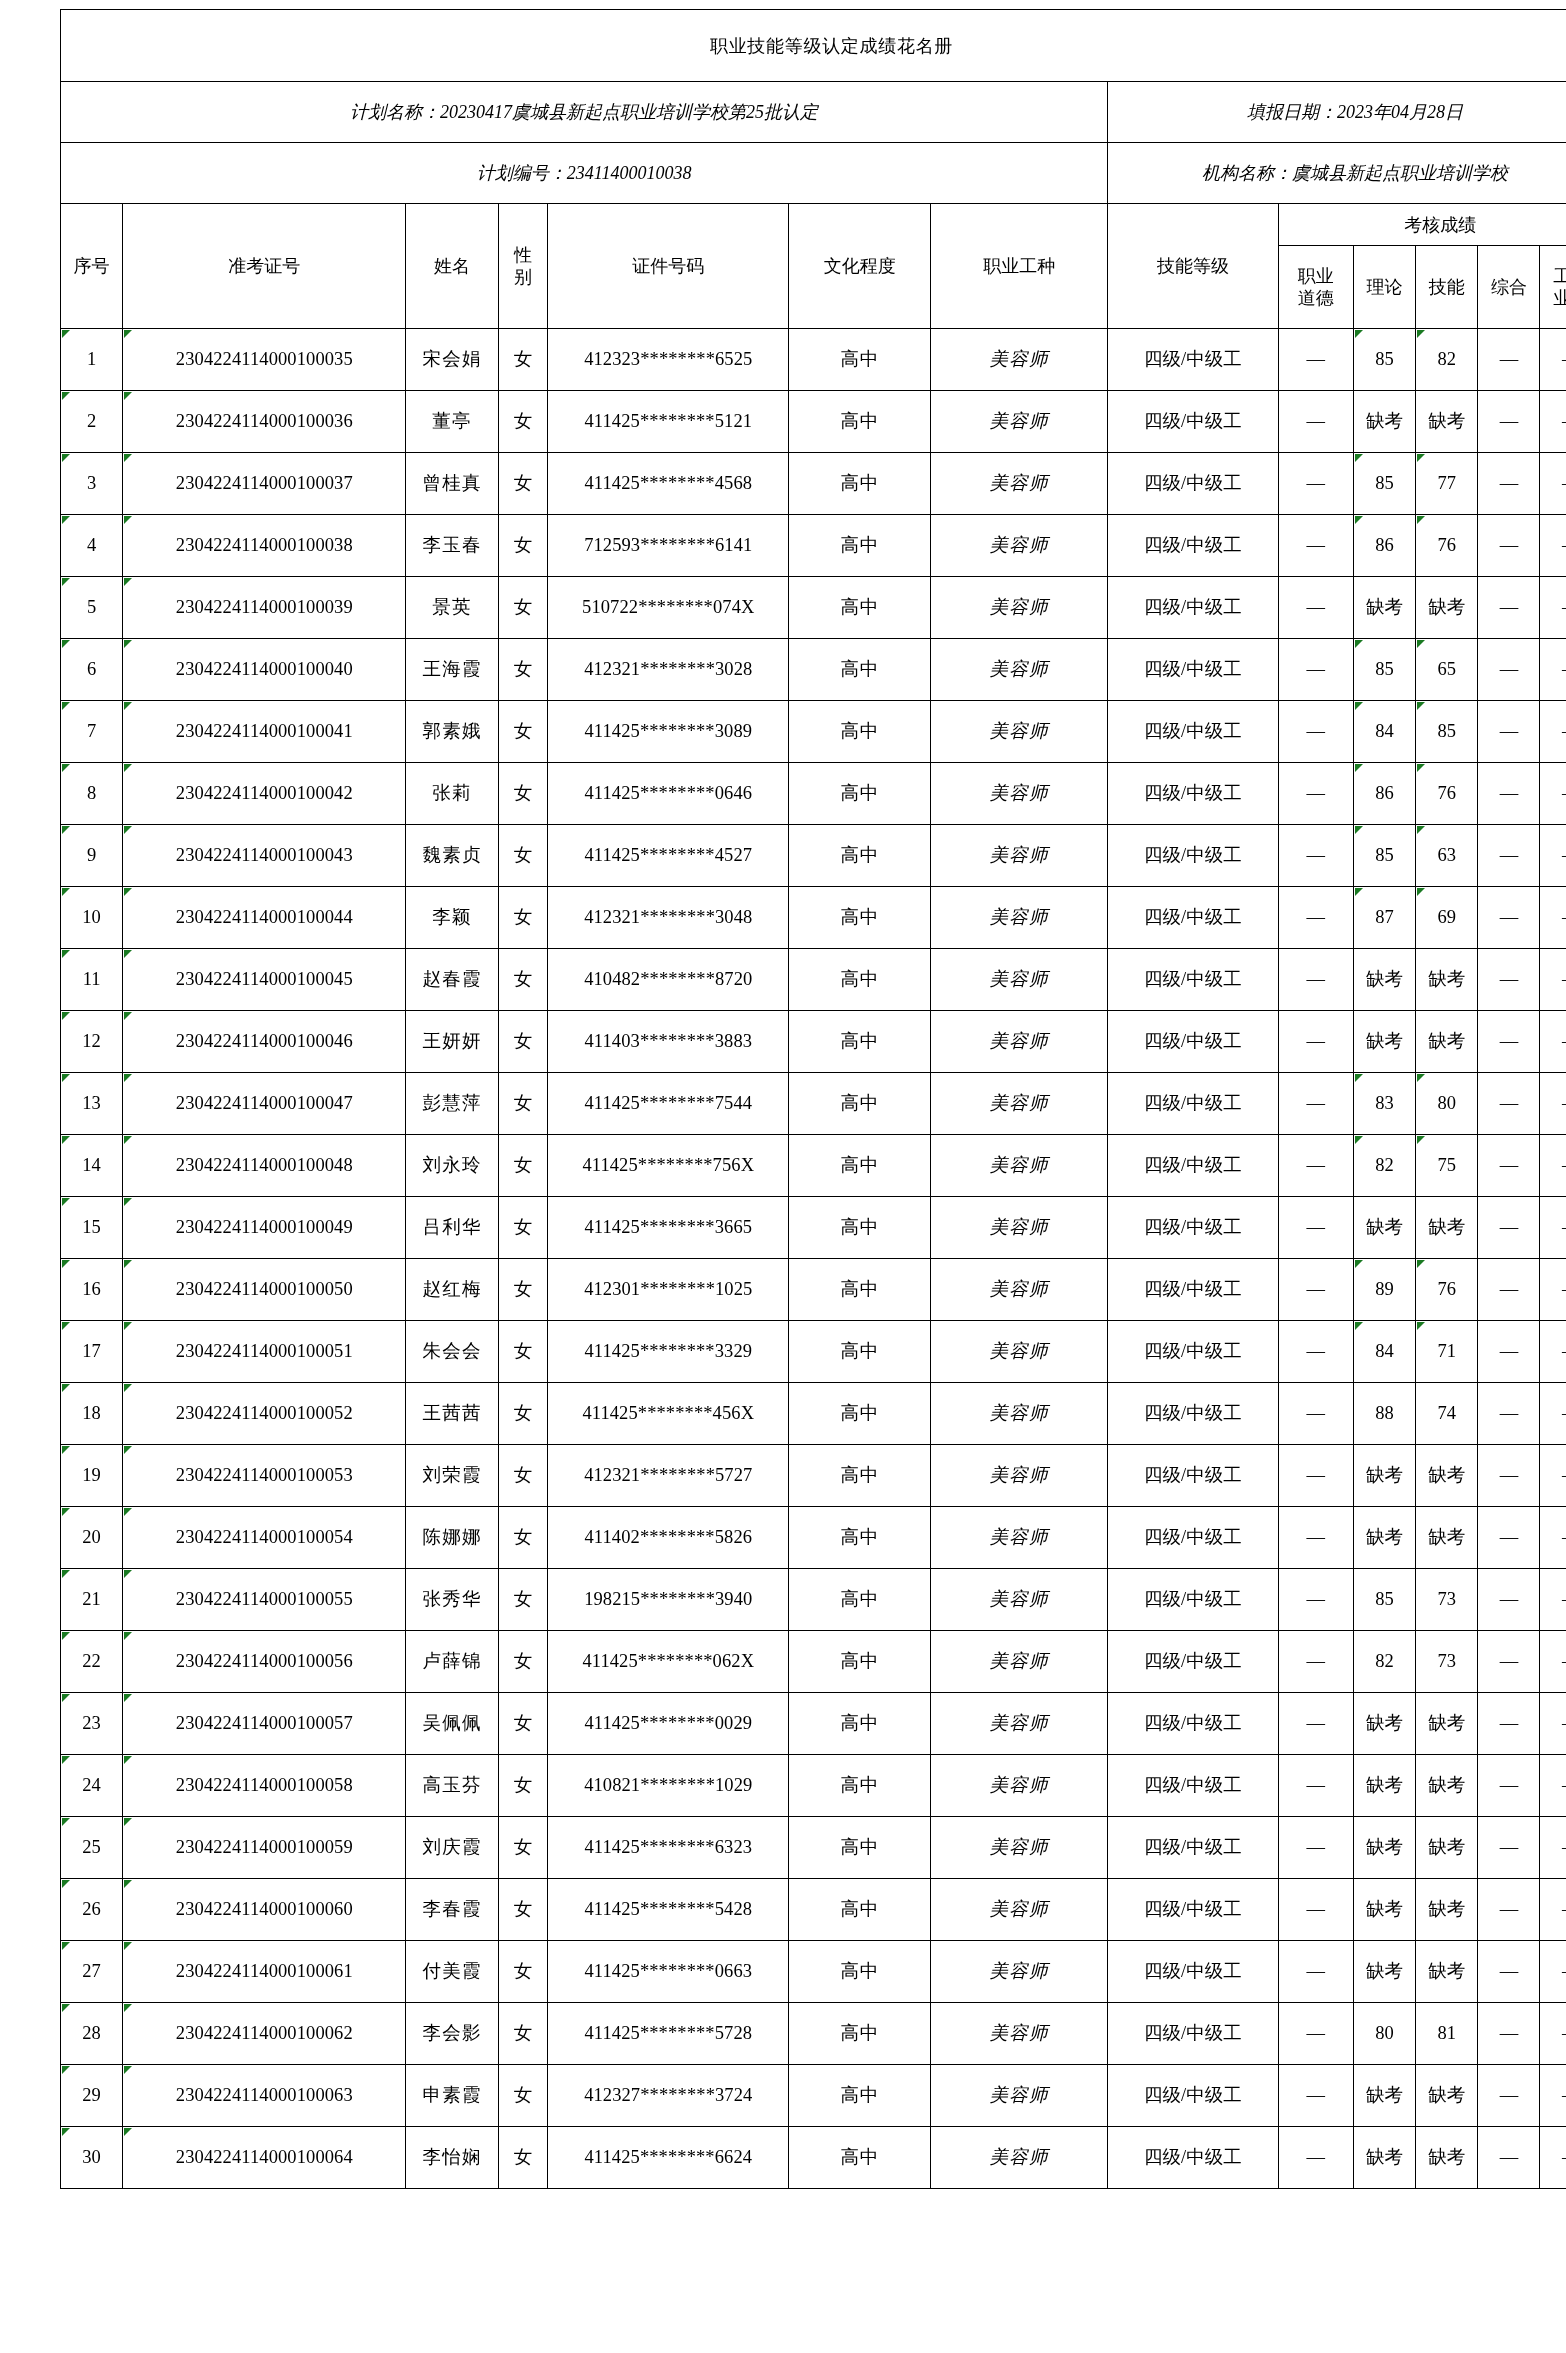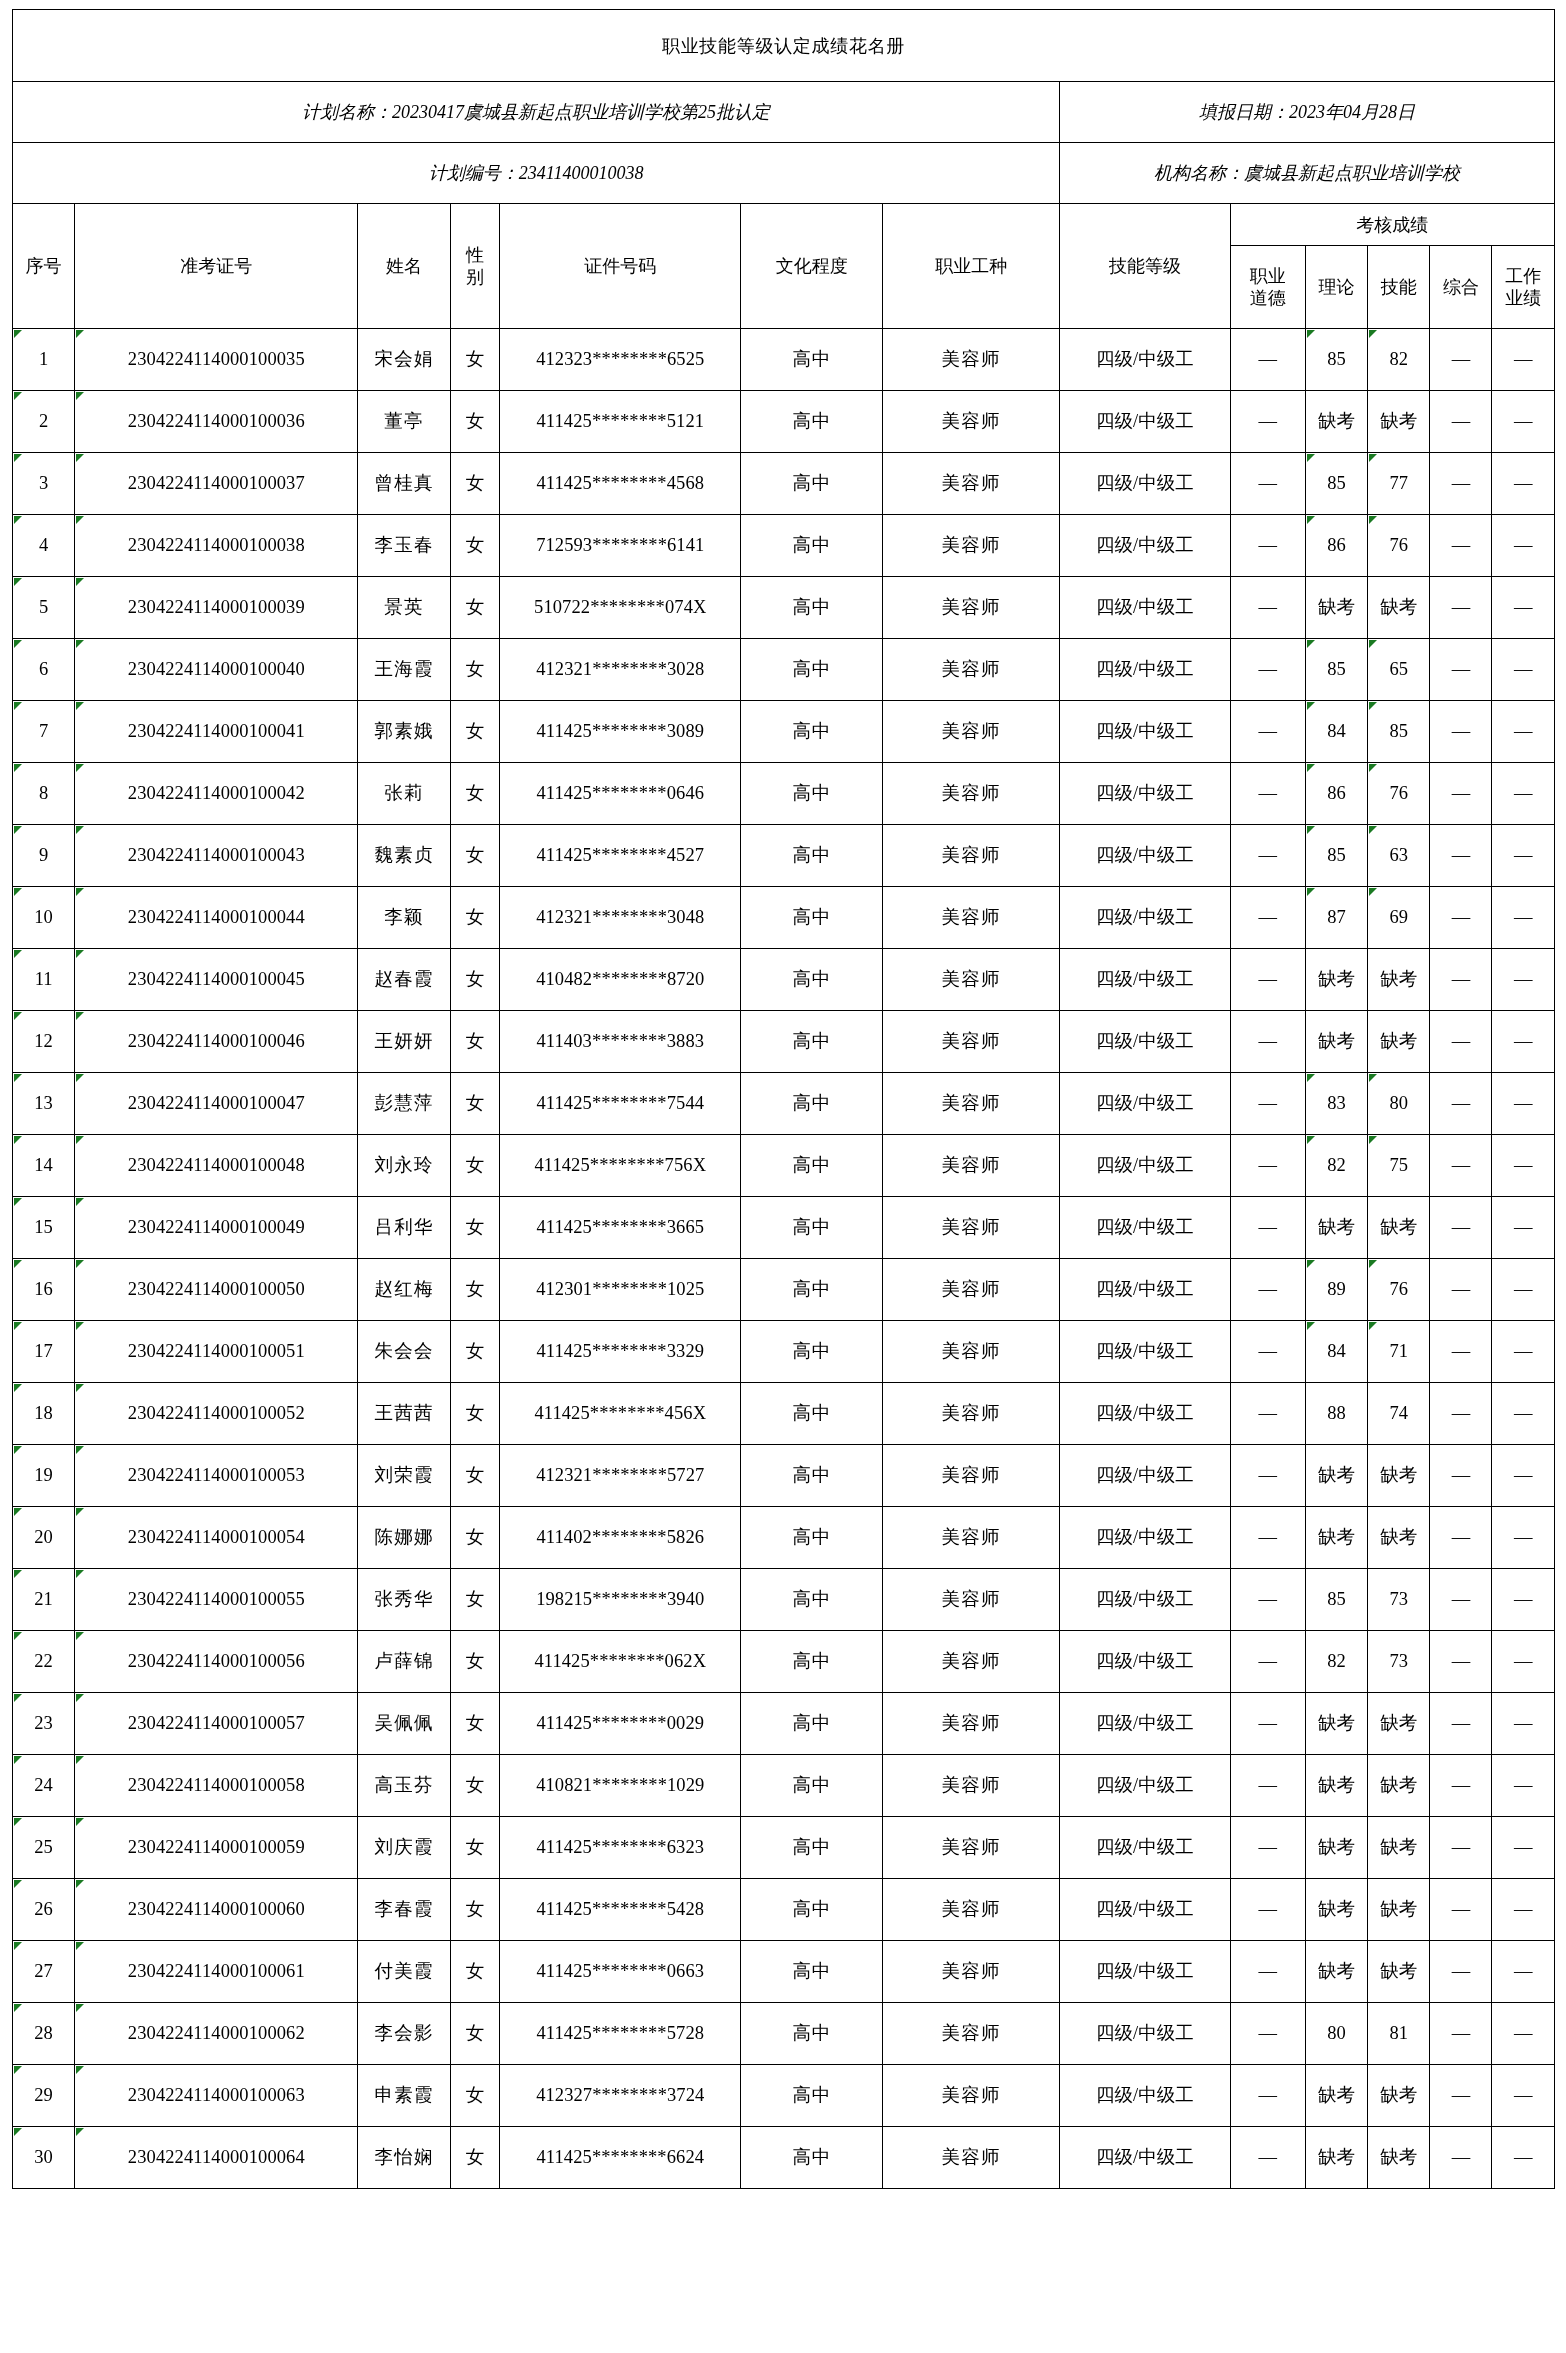--- a/index.html
+++ b/index.html
@@ -14,20 +14,21 @@
     color: #000000;
     -webkit-font-smoothing: none;
   }
 
   .page {
     position: relative;
     width: 1302px;
     height: 2354px;
     box-sizing: border-box;
     padding: 9.3px 12px 0 12px;
+    margin-left: 48px;
   }
 
   table.sheet {
     border-collapse: collapse;
     table-layout: fixed;
     width: 1543px;
     margin: 0;
   }
 
   table.sheet td {
@@ -87,21 +88,21 @@
   tr.data-row td {
     height: 61px;
     font-size: 18.5px;
   }
   td.num-col    { font-size: 18.5px; }
   td.ticket-col { font-size: 18.5px; letter-spacing: 0.1px; }
   td.name-col   { font-size: 18.5px; letter-spacing: 1.3px; }
   td.sex-col    { font-size: 18.5px; }
   td.id-col     { font-size: 18.5px; letter-spacing: 0.1px; }
   td.edu-col    { font-size: 18.5px; letter-spacing: 0.7px; }
-  td.job-col    { font-size: 18.5px; letter-spacing: 1.3px; }
+  td.job-col    { font-size: 18.5px; letter-spacing: 1.3px; font-style: italic; }
   td.level-col  { font-size: 18.5px; letter-spacing: 0px; }
   td.score-col  { font-size: 18.5px; }
 
   
   .flag::before {
     content: "";
     position: absolute;
     top: 0.7px;
     left: 0.7px;
     width: 0;

